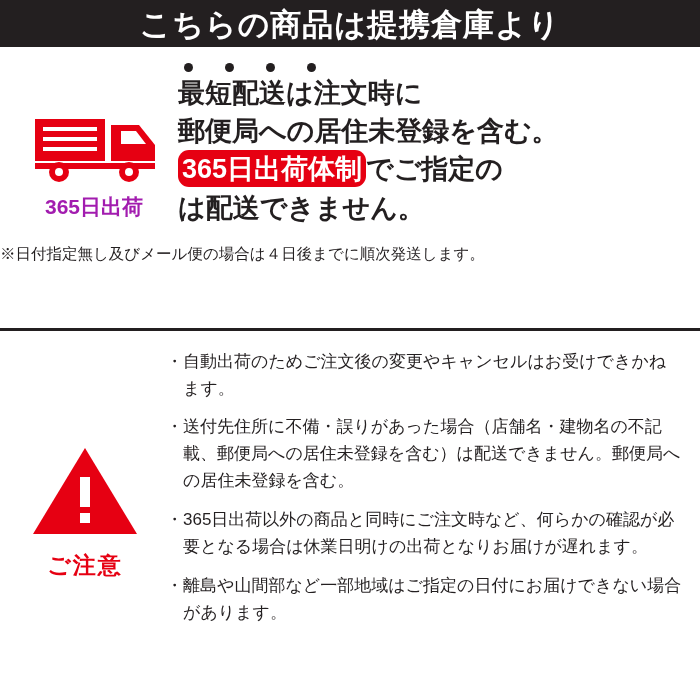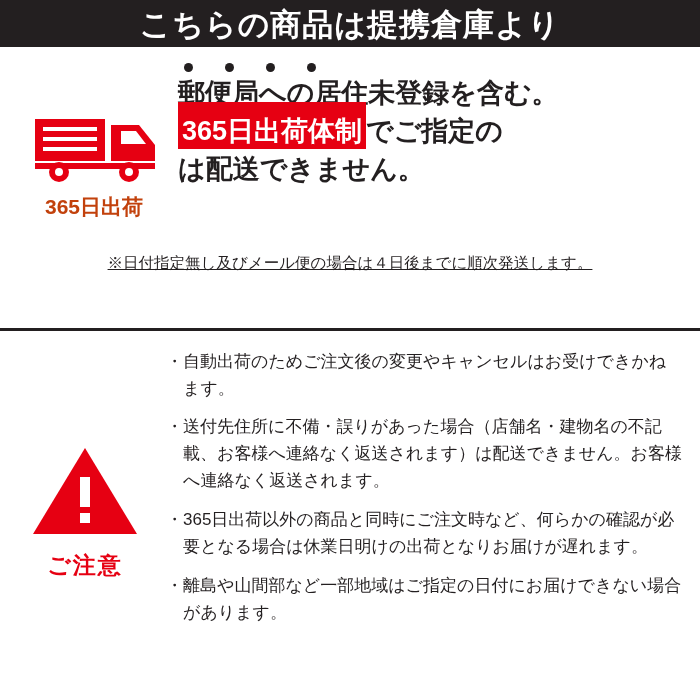--- a/index.html
+++ b/index.html
@@ -63,21 +63,21 @@
     flex: 0 0 160px;
     display: flex;
     flex-direction: column;
     align-items: center;
     padding-top: 46px;
   }
   .truck-svg {
     display: block;
   }
   .truck-caption {
-    color: #c2410c;
+    color: #a21caf;
     font-size: 21px;
     font-weight: bold;
     margin-top: 10px;
     letter-spacing: 0px;
     text-align: center;
   }
   .mid-text {
     flex: 1 1 auto;
     padding-left: 4px;
     padding-top: 0px;
@@ -97,29 +97,28 @@
   .mid-line {
     font-size: 27px;
     font-weight: bold;
     line-height: 1.42;
     color: #231f20;
     white-space: nowrap;
   }
   .hl {
     background: #e60012;
     color: #ffffff;
-    padding: 14px 4px 3px 4px;
+    padding: 4px 4px 3px 4px;
+    border-radius: 11px;
   }
   .note {
     font-size: 15.5px;
     color: #231f20;
-    text-align: center;
-    margin-top: 32px;
+    margin-top: 17px;
     letter-spacing: 0px;
-    text-decoration: underline;
   }
 
   
   .caution {
     flex: 1 1 auto;
     display: flex;
     padding: 14px 12px 8px 10px;
     box-sizing: border-box;
   }
   .caution-left {
@@ -195,20 +194,21 @@
         <div class="truck-caption">365日出荷</div>
       </div>
 
       <div class="mid-text">
         <div class="dots">
           <span class="dot"></span>
           <span class="dot"></span>
           <span class="dot"></span>
           <span class="dot"></span>
         </div>
+        <div class="mid-line">最短配送は注文時に</div>
         <div class="mid-line">郵便局への居住未登録を含む。</div>
         <div class="mid-line"><span class="hl">365日出荷体制</span><span>でご指定の</span></div>
         <div class="mid-line">は配送できません。</div>
       </div>
 
     </div>
     <div class="note">※日付指定無し及びメール便の場合は４日後までに順次発送します。</div>
   </div>
 
   <div class="caution">
@@ -223,21 +223,21 @@
       <div class="caution-caption">ご注意</div>
     </div>
 
     <div class="caution-list">
       <div class="bullet-item">
         <span class="bullet-mark">・</span>
         <span class="bullet-text">自動出荷のためご注文後の変更やキャンセルはお受けできかねます。</span>
       </div>
       <div class="bullet-item">
         <span class="bullet-mark">・</span>
-        <span class="bullet-text">送付先住所に不備・誤りがあった場合（店舗名・建物名の不記載、お客様へ連絡なく返送されます）は配送できません。お客様へ連絡なく返送されます。</span>
+        <span class="bullet-text">送付先住所に不備・誤りがあった場合（店舗名・建物名の不記載、郵便局への居住未登録を含む）は配送できません。郵便局への居住未登録を含む。</span>
       </div>
       <div class="bullet-item">
         <span class="bullet-mark">・</span>
         <span class="bullet-text">365日出荷以外の商品と同時にご注文時など、何らかの確認が必要となる場合は休業日明けの出荷となりお届けが遅れます。</span>
       </div>
       <div class="bullet-item">
         <span class="bullet-mark">・</span>
         <span class="bullet-text">離島や山間部など一部地域はご指定の日付にお届けできない場合があります。</span>
       </div>
     </div>

